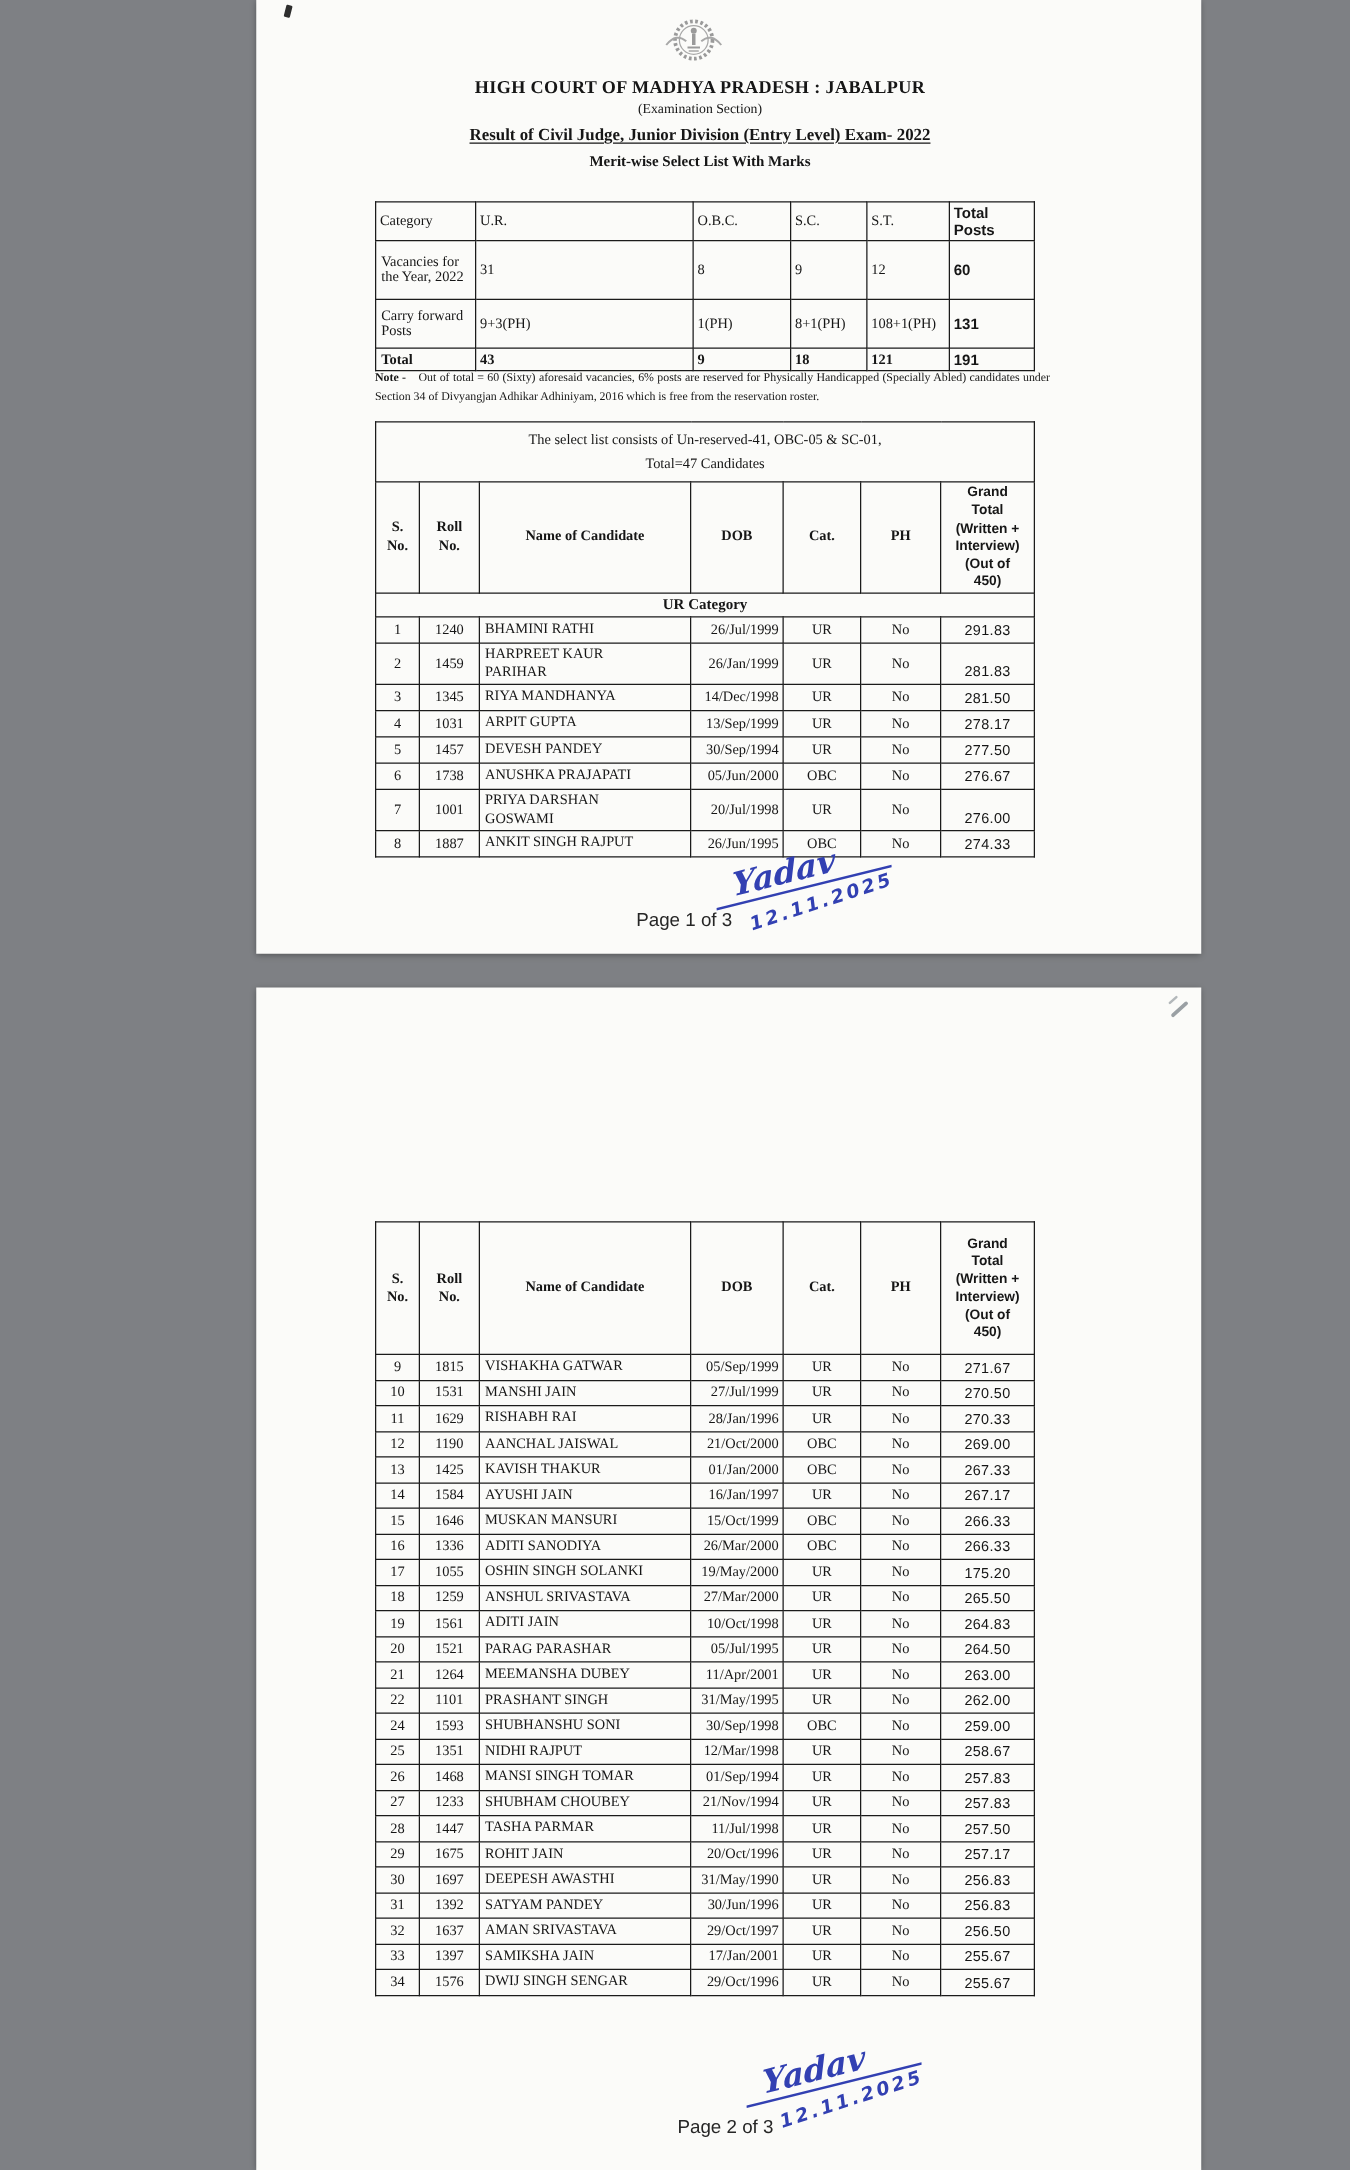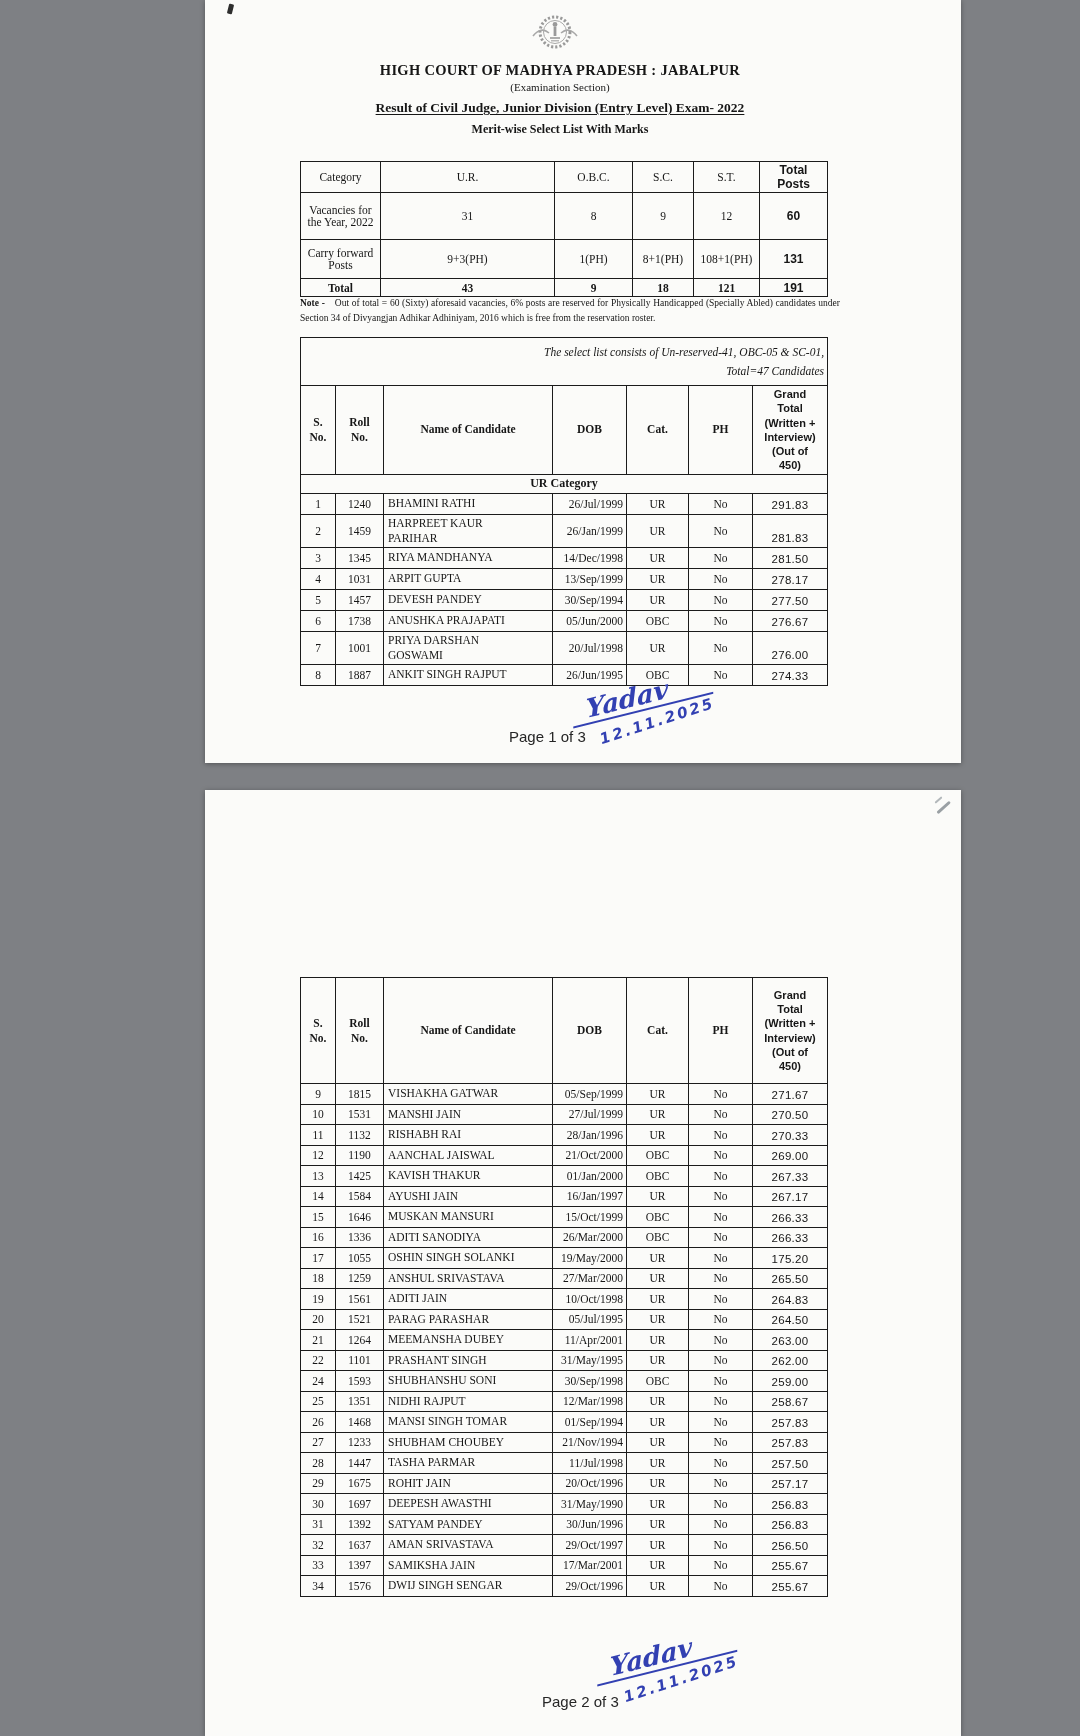--- a/index.html
+++ b/index.html
@@ -37,38 +37,38 @@
   .t-sub    { top:81px;  font-size:11px; }
   .t-result { top:100px; font-size:13.5px; font-weight:bold;
               text-decoration:underline; text-underline-offset:2px; }
   .t-merit  { top:122px; font-size:12px; font-weight:bold; }
 
   table { border-collapse:collapse; }
   th, td { border:1.6px solid #1b1b1b; padding:1px 3px; }
 
   
   .vtable { position:absolute; top:161px; left:95px; width:527px;
-            font-size:11.5px; text-align:center; table-layout:fixed; }
+            font-size:11.5px; text-align:left; table-layout:fixed; }
   .vtable thead th { font-weight:normal; height:26px; }
   .vtable thead th.v-total-h { font-family:"Liberation Sans",sans-serif; font-weight:bold; font-size:12px; }
   .vtable tbody tr:nth-child(1) td { height:47px; }
   .vtable tbody tr:nth-child(2) td { height:39px; }
   .vtable tbody tr:nth-child(3) td { height:18px; font-weight:bold; }
   .vtable td.v-total { font-family:"Liberation Sans",sans-serif; font-weight:bold; font-size:12px; }
   .vtable td.v-label { padding:1px 4px; }
 
   .note { position:absolute; top:296px; left:95px; width:540px;
           font-size:9.5px; line-height:1.55; text-align:justify; }
   .note-label { font-weight:bold; padding-right:10px; }
 
   
   .stable { position:absolute; left:95px; width:527px; font-size:11.5px; table-layout:fixed; }
   .s1 { top:337px; }
   .s2 { top:187px; }
-  .cap-cell { height:48px; text-align:right; font-weight:normal; line-height:1.65; vertical-align:middle;font-style:italic; }
+  .cap-cell { height:48px; text-align:center; font-weight:normal; line-height:1.65; vertical-align:middle; }
   .colhead th { font-weight:bold; white-space:pre-line; text-align:center;
                 vertical-align:middle; line-height:1.3; font-size:11.5px; }
   .s1 .colhead th { height:86px; }
   .s2 .colhead th { height:106px; }
   .colhead th.gt-h { font-family:"Liberation Sans",sans-serif; font-size:11px; }
   .cat-row { height:19px; font-weight:bold; font-size:12px; }
   .stable tbody td { height:21px; }
   .s2 tbody td { height:20.5px; }
   .c-sno, .c-roll, .c-cat, .c-ph { text-align:center; }
   .c-name { text-align:left; padding-left:4px; white-space:pre-line; line-height:1.3; }
@@ -336,21 +336,21 @@
           <td class="c-sno">10</td>
           <td class="c-roll">1531</td>
           <td class="c-name">MANSHI JAIN</td>
           <td class="c-dob">27/Jul/1999</td>
           <td class="c-cat">UR</td>
           <td class="c-ph">No</td>
           <td class="c-marks">270.50</td>
         </tr>
         <tr>
           <td class="c-sno">11</td>
-          <td class="c-roll">1132</td>
+          <td class="c-roll">1629</td>
           <td class="c-name">RISHABH RAI</td>
           <td class="c-dob">28/Jan/1996</td>
           <td class="c-cat">UR</td>
           <td class="c-ph">No</td>
           <td class="c-marks">270.33</td>
         </tr>
         <tr>
           <td class="c-sno">12</td>
           <td class="c-roll">1190</td>
           <td class="c-name">AANCHAL JAISWAL</td>
@@ -527,21 +527,21 @@
           <td class="c-name">AMAN SRIVASTAVA</td>
           <td class="c-dob">29/Oct/1997</td>
           <td class="c-cat">UR</td>
           <td class="c-ph">No</td>
           <td class="c-marks">256.50</td>
         </tr>
         <tr>
           <td class="c-sno">33</td>
           <td class="c-roll">1397</td>
           <td class="c-name">SAMIKSHA JAIN</td>
-          <td class="c-dob">17/Mar/2001</td>
+          <td class="c-dob">17/Jan/2001</td>
           <td class="c-cat">UR</td>
           <td class="c-ph">No</td>
           <td class="c-marks">255.67</td>
         </tr>
         <tr>
           <td class="c-sno">34</td>
           <td class="c-roll">1576</td>
           <td class="c-name">DWIJ SINGH SENGAR</td>
           <td class="c-dob">29/Oct/1996</td>
           <td class="c-cat">UR</td>

